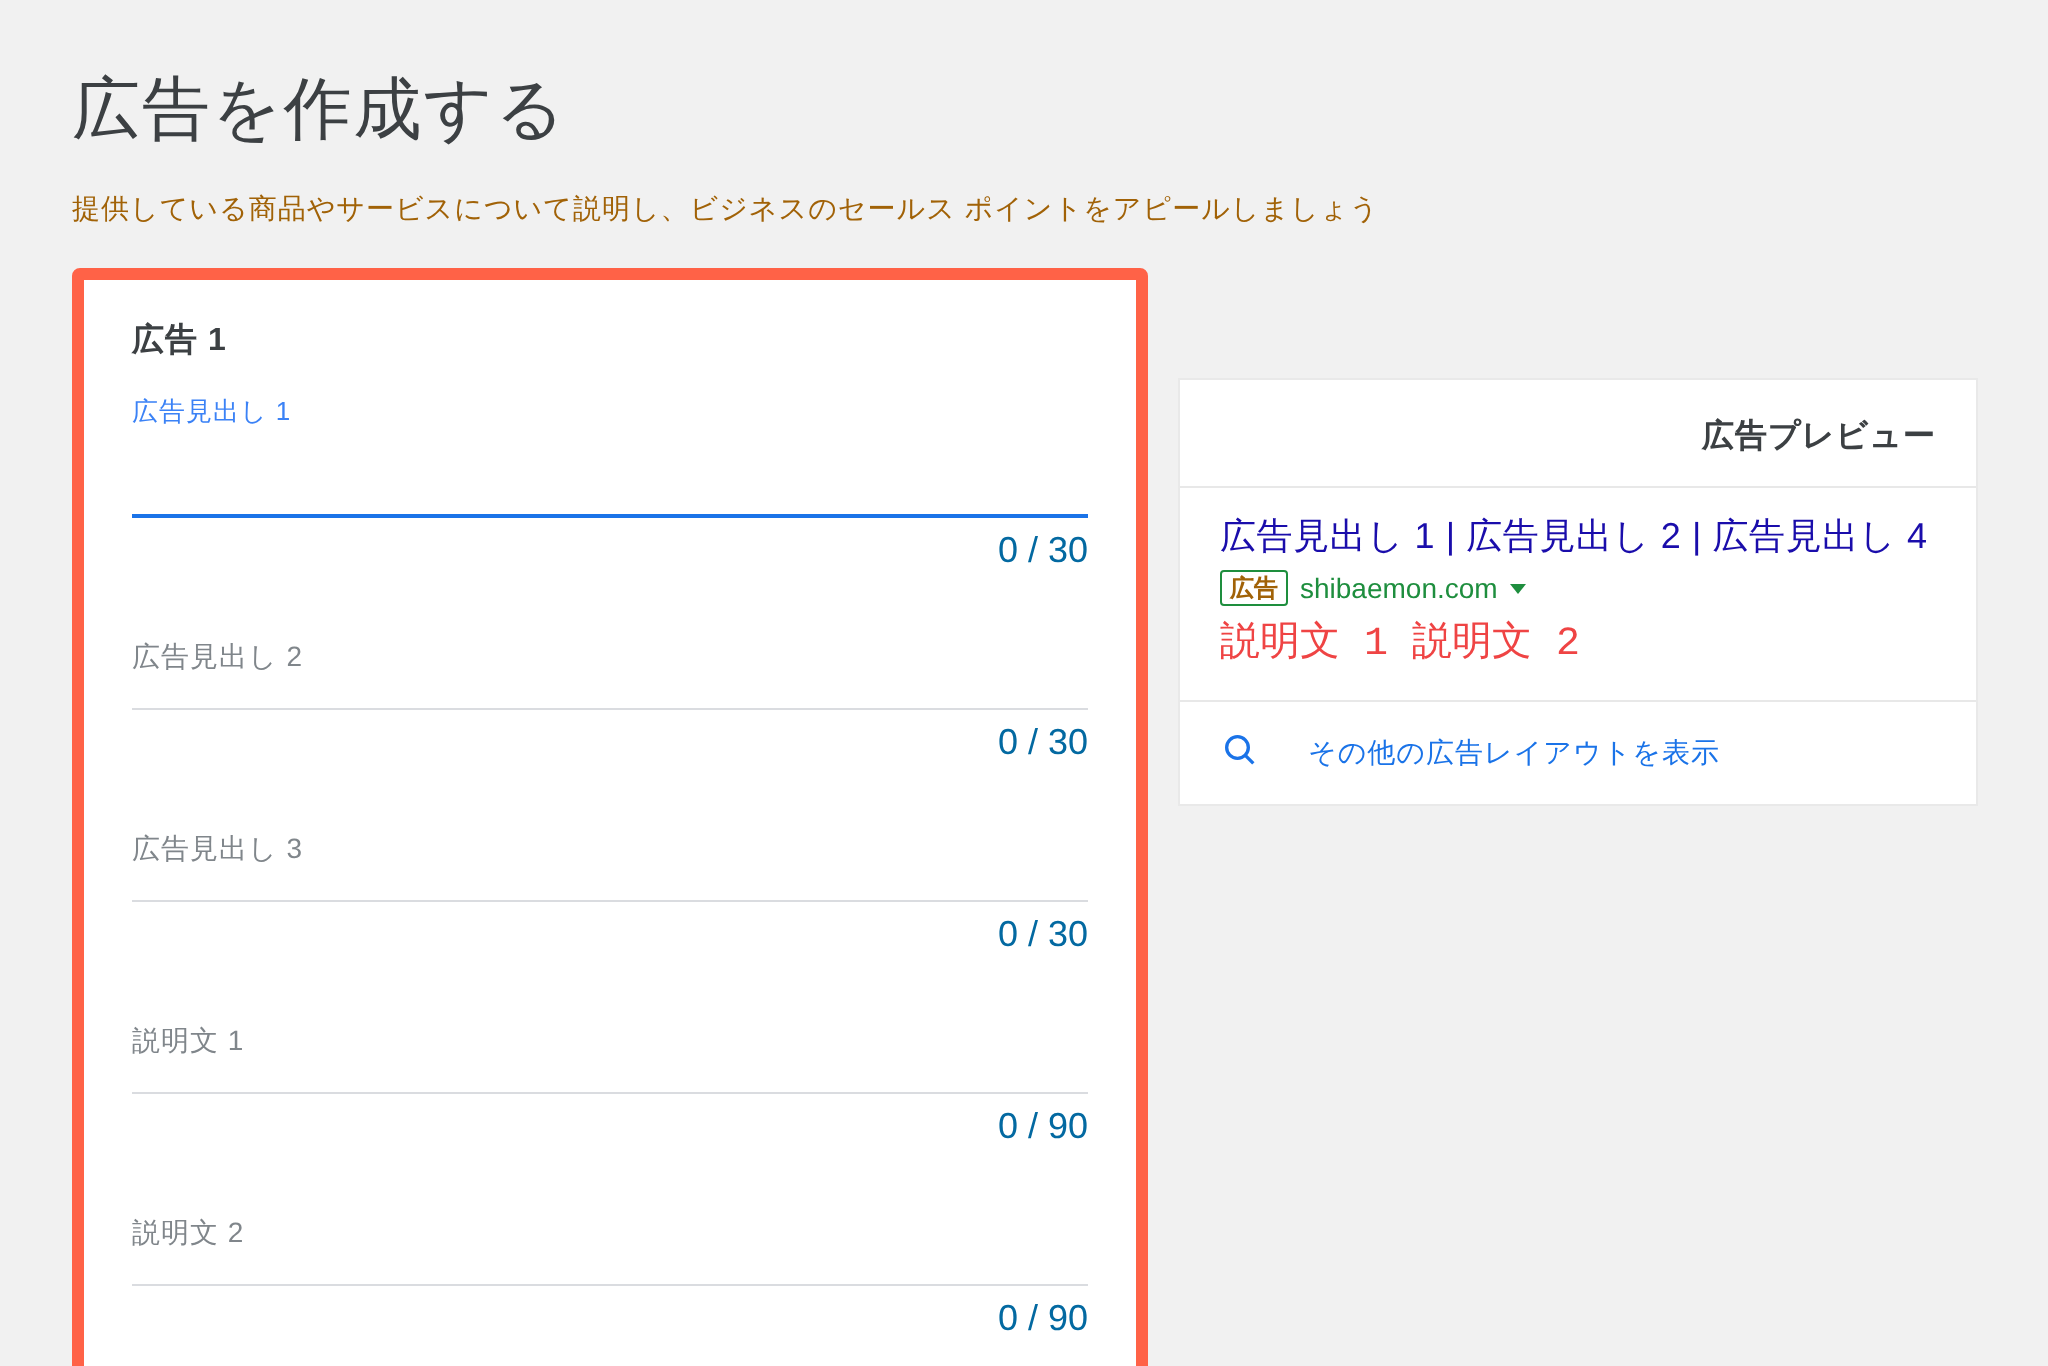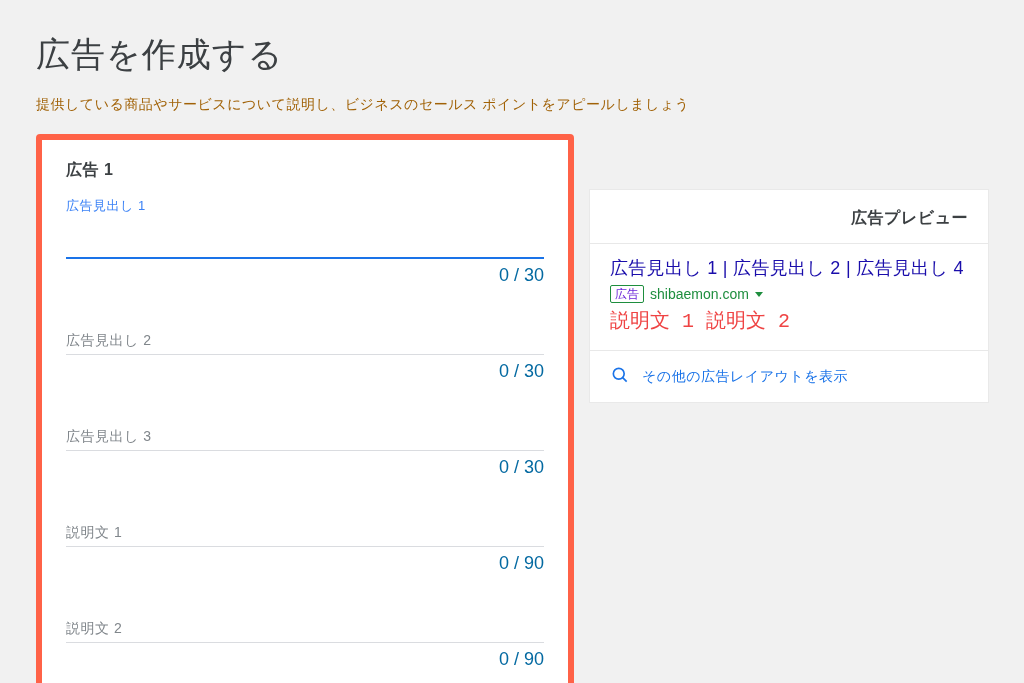--- a/index.html
+++ b/index.html
@@ -82,21 +82,21 @@
       outline: none;
       background: transparent;
       color: #3c4043;
     }
     .field.active .field-input {
       border-bottom: 2px solid #1a73e8;
       padding-bottom: 18px;
     }
     .field.inactive .field-label {
       position: relative;
-      top: 26px;
+      top: 14px;
       pointer-events: none;
     }
     .field.inactive .field-input {
       padding-top: 4px;
       padding-bottom: 6px;
     }
     .counter {
       text-align: right;
       font-size: 18px;
       color: #0369a1;
@@ -137,26 +137,26 @@
     }
     .preview-url-row {
       display: flex;
       align-items: center;
       gap: 6px;
       margin-bottom: 4px;
     }
     .ad-badge {
       display: inline-block;
       border: 1px solid #1e8e3e;
-      color: #6d28d9;
+      color: #a16207;
       font-size: 12px;
       padding: 0 4px;
       line-height: 16px;
       border-radius: 2px;
-      font-weight: 400;
+      font-weight: 700;
     }
     .preview-url {
       color: #1e8e3e;
       font-size: 14px;
     }
     .caret-down {
       display: inline-block;
       width: 0; height: 0;
       border-left: 4px solid transparent;
       border-right: 4px solid transparent;
@@ -166,21 +166,21 @@
     .preview-desc {
       color: #ef4444;
       font-size: 20px;
       font-family: Liberation Mono, monospace;
     }
     .preview-footer {
       border-top: 1px solid #e8e8e8;
       padding: 14px 20px;
       display: flex;
       align-items: center;
-      gap: 12px;
+      gap: 24px;
     }
     .search-icon svg {
       width: 20px;
       height: 20px;
       fill: none;
       stroke: #1a73e8;
       stroke-width: 2;
     }
     .other-layouts {
       color: #1a73e8;

